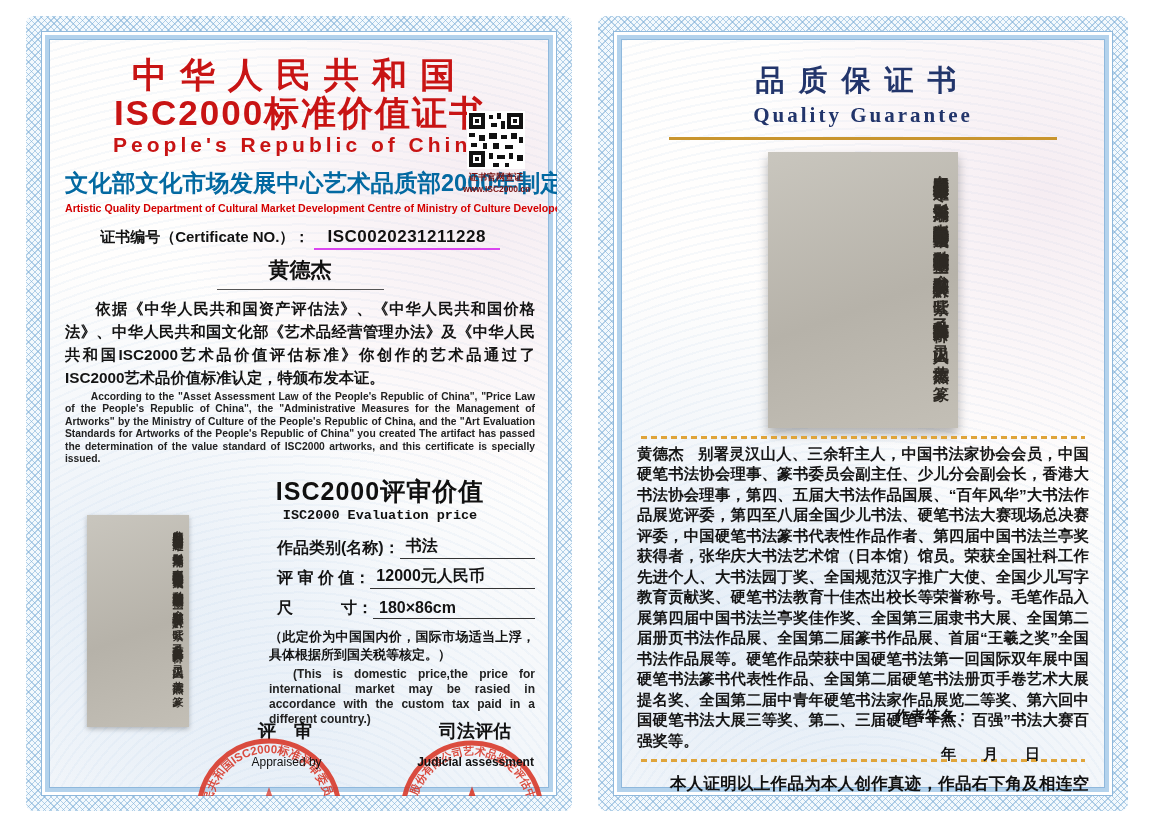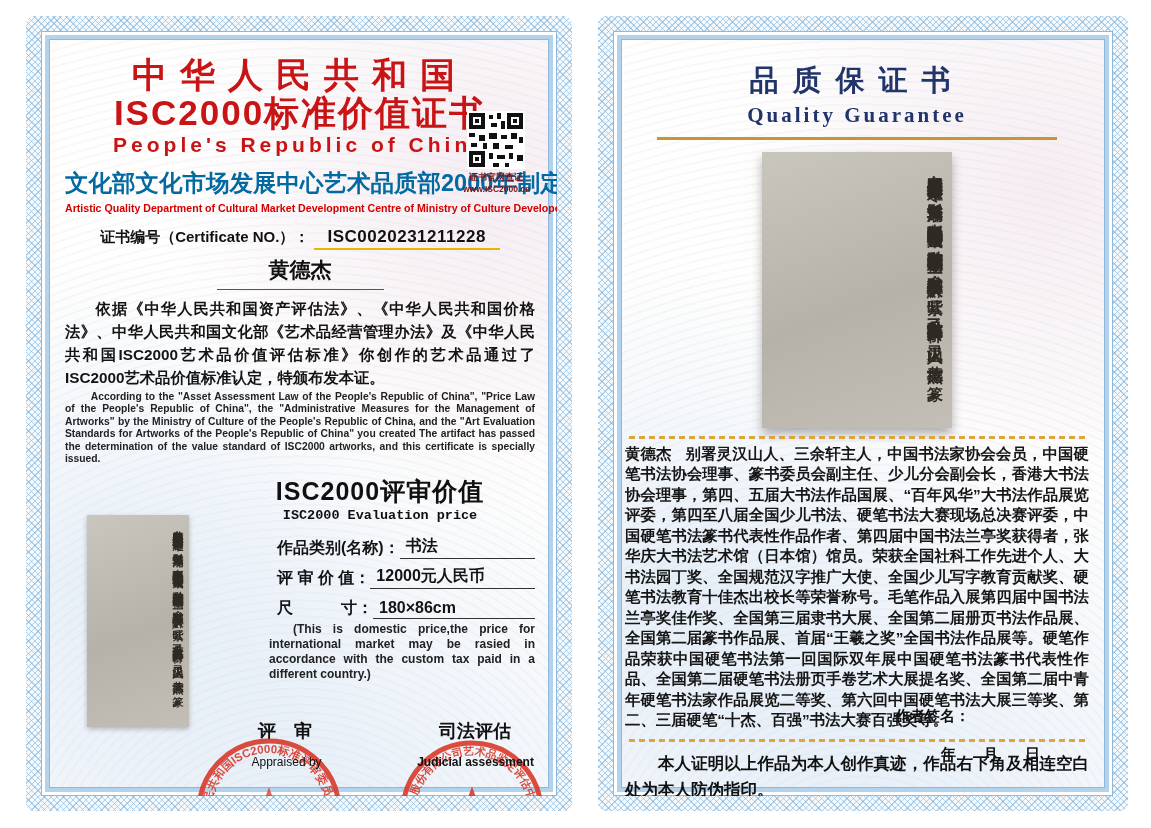--- a/index.html
+++ b/index.html
@@ -31,21 +31,21 @@
   .t-cn1{color:#c81414;font-size:35px;font-weight:bold;text-align:center;letter-spacing:13px;line-height:1.05;white-space:nowrap;}
   .t-cn2{color:#c81414;font-size:35px;font-weight:bold;text-align:center;letter-spacing:2px;line-height:1.1;white-space:nowrap;}
   .t-en{color:#c81414;font-size:21px;font-weight:bold;text-align:center;letter-spacing:4px;line-height:1.25;white-space:nowrap;}
   .issuer{color:#0369a1;font-size:23.5px;font-weight:900;text-align:center;margin-top:8px;white-space:nowrap;}
   .issuer-en{color:#d40000;font-size:10.6px;font-weight:bold;text-align:center;margin-top:3px;white-space:nowrap;}
   .qr-box{position:absolute;right:28px;top:80px;width:66px;text-align:center;}
   .qr-box svg{display:block;margin:0 auto;}
   .qr-cap1{font-size:9px;color:#7c1212;font-weight:bold;margin-top:2px;white-space:nowrap;}
   .qr-cap2{font-size:8.5px;color:#7c1212;font-weight:bold;white-space:nowrap;}
   .cert-row{margin-top:13px;text-align:center;font-size:15px;font-weight:bold;color:#111;}
-  .cert-no{font-size:17px;font-weight:900;border-bottom:2px solid #eab308;padding:0 14px 2px;letter-spacing:.5px;}
+  .cert-no{font-size:17px;font-weight:900;border-bottom:2px solid #d946ef;padding:0 14px 2px;letter-spacing:.5px;}
   .artist{ text-align:center;margin-top:9px;}
   .artist span{display:inline-block;font-size:21px;font-weight:900;color:#111;border-bottom:1.5px solid #555;padding:0 52px 5px;}
   .para-cn{margin-top:7px;font-size:15.3px;font-weight:bold;color:#141414;line-height:23px;text-align:justify;text-indent:2em;}
   .para-en{margin-top:2px;font-size:10.3px;font-weight:bold;color:#222;line-height:12.5px;text-align:justify;text-indent:2.5em;}
   .eval-h{margin-top:9px;margin-left:150px;width:330px;text-align:center;font-size:25px;font-weight:900;color:#101010;letter-spacing:1px;}
   .eval-he{margin-left:150px;width:330px;text-align:center;font-size:13.5px;font-weight:bold;font-family:"Liberation Mono","DejaVu Sans Mono",monospace;color:#101010;}
   .eval-body{position:relative;margin-top:6px;height:186px;}
   .artwork{background:linear-gradient(160deg,#c9c6be,#b6b2a9 55%,#c3bfb6);color:#2e2a24;
     writing-mode:vertical-rl;text-orientation:upright;font-weight:bold;overflow:hidden;
     box-sizing:border-box;letter-spacing:1px;}
@@ -61,21 +61,21 @@
   .h-appraise{margin-left:168px;width:130px;text-align:center;font-size:18px;font-weight:900;color:#111;}
   .h-judicial{margin-left:78px;width:150px;text-align:center;font-size:18px;font-weight:900;color:#111;}
   .sub-row{display:flex;position:relative;z-index:2;margin-top:12px;}
   .s-appraise{margin-left:172px;width:125px;text-align:center;font-size:12px;font-weight:normal;color:#111;}
   .s-judicial{margin-left:80px;width:150px;text-align:center;font-size:12px;font-weight:bold;color:#111;}
   .stamp{position:absolute;z-index:1;opacity:.9;}
   .stamp.sl{left:128px;top:16px;}
   .stamp.sr{left:332px;top:18px;}
 
   
-  .rp{padding:30px 24px 0 12px;}
+  .rp{padding:30px 24px 0 24px;}
   .r-title{color:#22356b;font-size:29px;font-weight:900;text-align:center;letter-spacing:14px;
     font-family:"Liberation Serif","DejaVu Serif",serif;white-space:nowrap;}
   .r-sub{color:#22356b;font-size:21px;font-weight:900;text-align:center;letter-spacing:3px;
     font-family:"Liberation Serif","DejaVu Serif",serif;margin-top:2px;}
   .gold-line{height:2.5px;background:#c9952e;margin:9px 32px 0 32px;}
   .artwork.big{width:190px;height:276px;margin:12px auto 0;font-size:16px;line-height:20px;padding:10px 7px;
     box-shadow:0 6px 10px rgba(0,0,0,.30);}
   .wavy{height:3px;margin:8px 4px 0 4px;
     background:repeating-linear-gradient(90deg,#dfa43a 0 6px, transparent 6px 10px);}
   .bio{margin-top:5px;font-size:15.4px;font-weight:bold;color:#161616;line-height:20.5px;text-align:justify;}
@@ -164,20 +164,21 @@
         </div>
         <div class="frow">
           <span class="lbl">评 审 价 值：</span>
           <span class="val">12000元人民币</span>
         </div>
         <div class="frow">
           <span class="lbl">尺　　　寸：</span>
           <span class="val">180×86cm</span>
         </div>
       </div>
+      <div class="note-cn">（此定价为中国国内价，国际市场适当上浮，具体根据所到国关税等核定。）</div>
       <div class="note-en">(This is domestic price,the price for international market may be rasied in accordance with the custom tax paid in a different country.)</div>
     </div>
 
     <div class="bottom-region">
       <div class="head-row">
         <div class="h-appraise">评　审</div>
         <div class="h-judicial">司法评估</div>
       </div>
 
       <svg class="stamp sl" width="152" height="152" viewBox="0 0 152 152">

